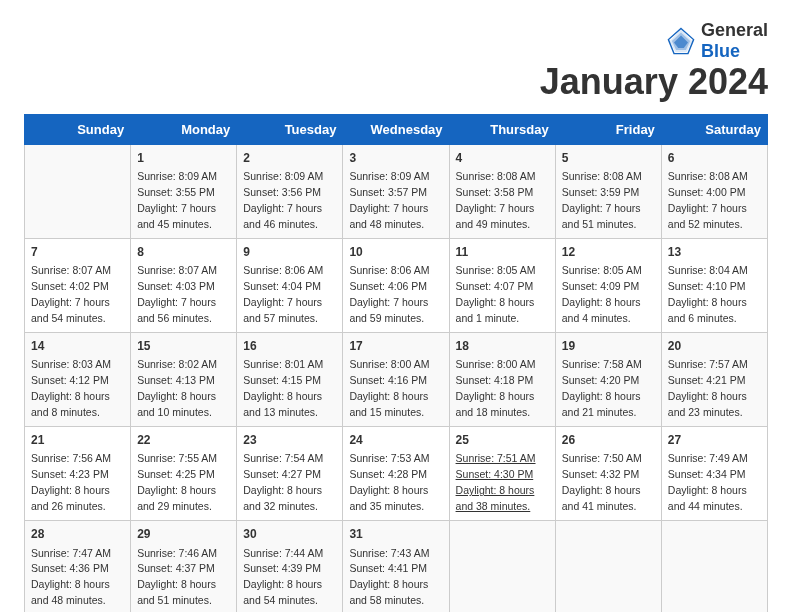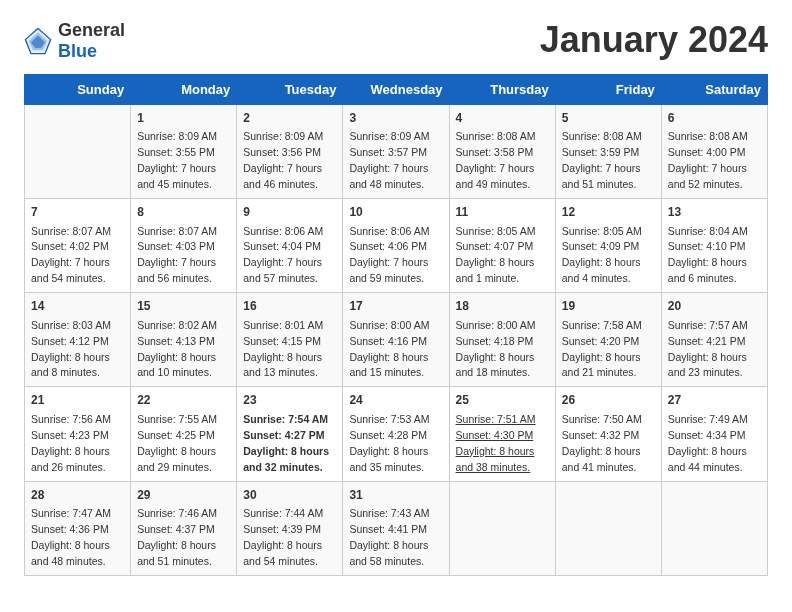--- a/index.html
+++ b/index.html
@@ -6,22 +6,23 @@
     body {
       font-family: Arial, sans-serif;
       background: #fff;
       width: 792px;
       min-height: 612px;
       padding: 20px 24px;
     }
     .header-section {
       display: flex;
       justify-content: space-between;
-      align-items: flex-start;
+      align-items: flex-end;
       margin-bottom: 12px;
+      flex-direction: column;
     }
     .logo {
       display: flex;
       align-items: center;
       gap: 4px;
     }
     .logo-text-general {
       font-size: 18px;
       font-weight: bold;
       color: #333;
@@ -213,21 +214,21 @@
       </tr>
       <tr>
         <td><span class="day-number">21</span><span class="day-info" style="white-space: pre-line;">Sunrise: 7:56 AM
 Sunset: 4:23 PM
 Daylight: 8 hours
 and 26 minutes.</span></td>
         <td><span class="day-number">22</span><span class="day-info" style="white-space: pre-line; margin-top: 44px;">Sunrise: 7:55 AM
 Sunset: 4:25 PM
 Daylight: 8 hours
 and 29 minutes.</span></td>
-        <td><span class="day-number">23</span><span class="day-info" style="white-space: pre-line; font-weight: bold;">Sunrise: 7:54 AM
+        <td><span class="day-number">23</span><span class="day-info" style="white-space: pre-line;">Sunrise: 7:54 AM
 Sunset: 4:27 PM
 Daylight: 8 hours
 and 32 minutes.</span></td>
         <td><span class="day-number">24</span><span class="day-info" style="white-space: pre-line;">Sunrise: 7:53 AM
 Sunset: 4:28 PM
 Daylight: 8 hours
 and 35 minutes.</span></td>
         <td><span class="day-number">25</span><span class="day-info" style="white-space: pre-line; text-decoration: underline;">Sunrise: 7:51 AM
 Sunset: 4:30 PM
 Daylight: 8 hours

